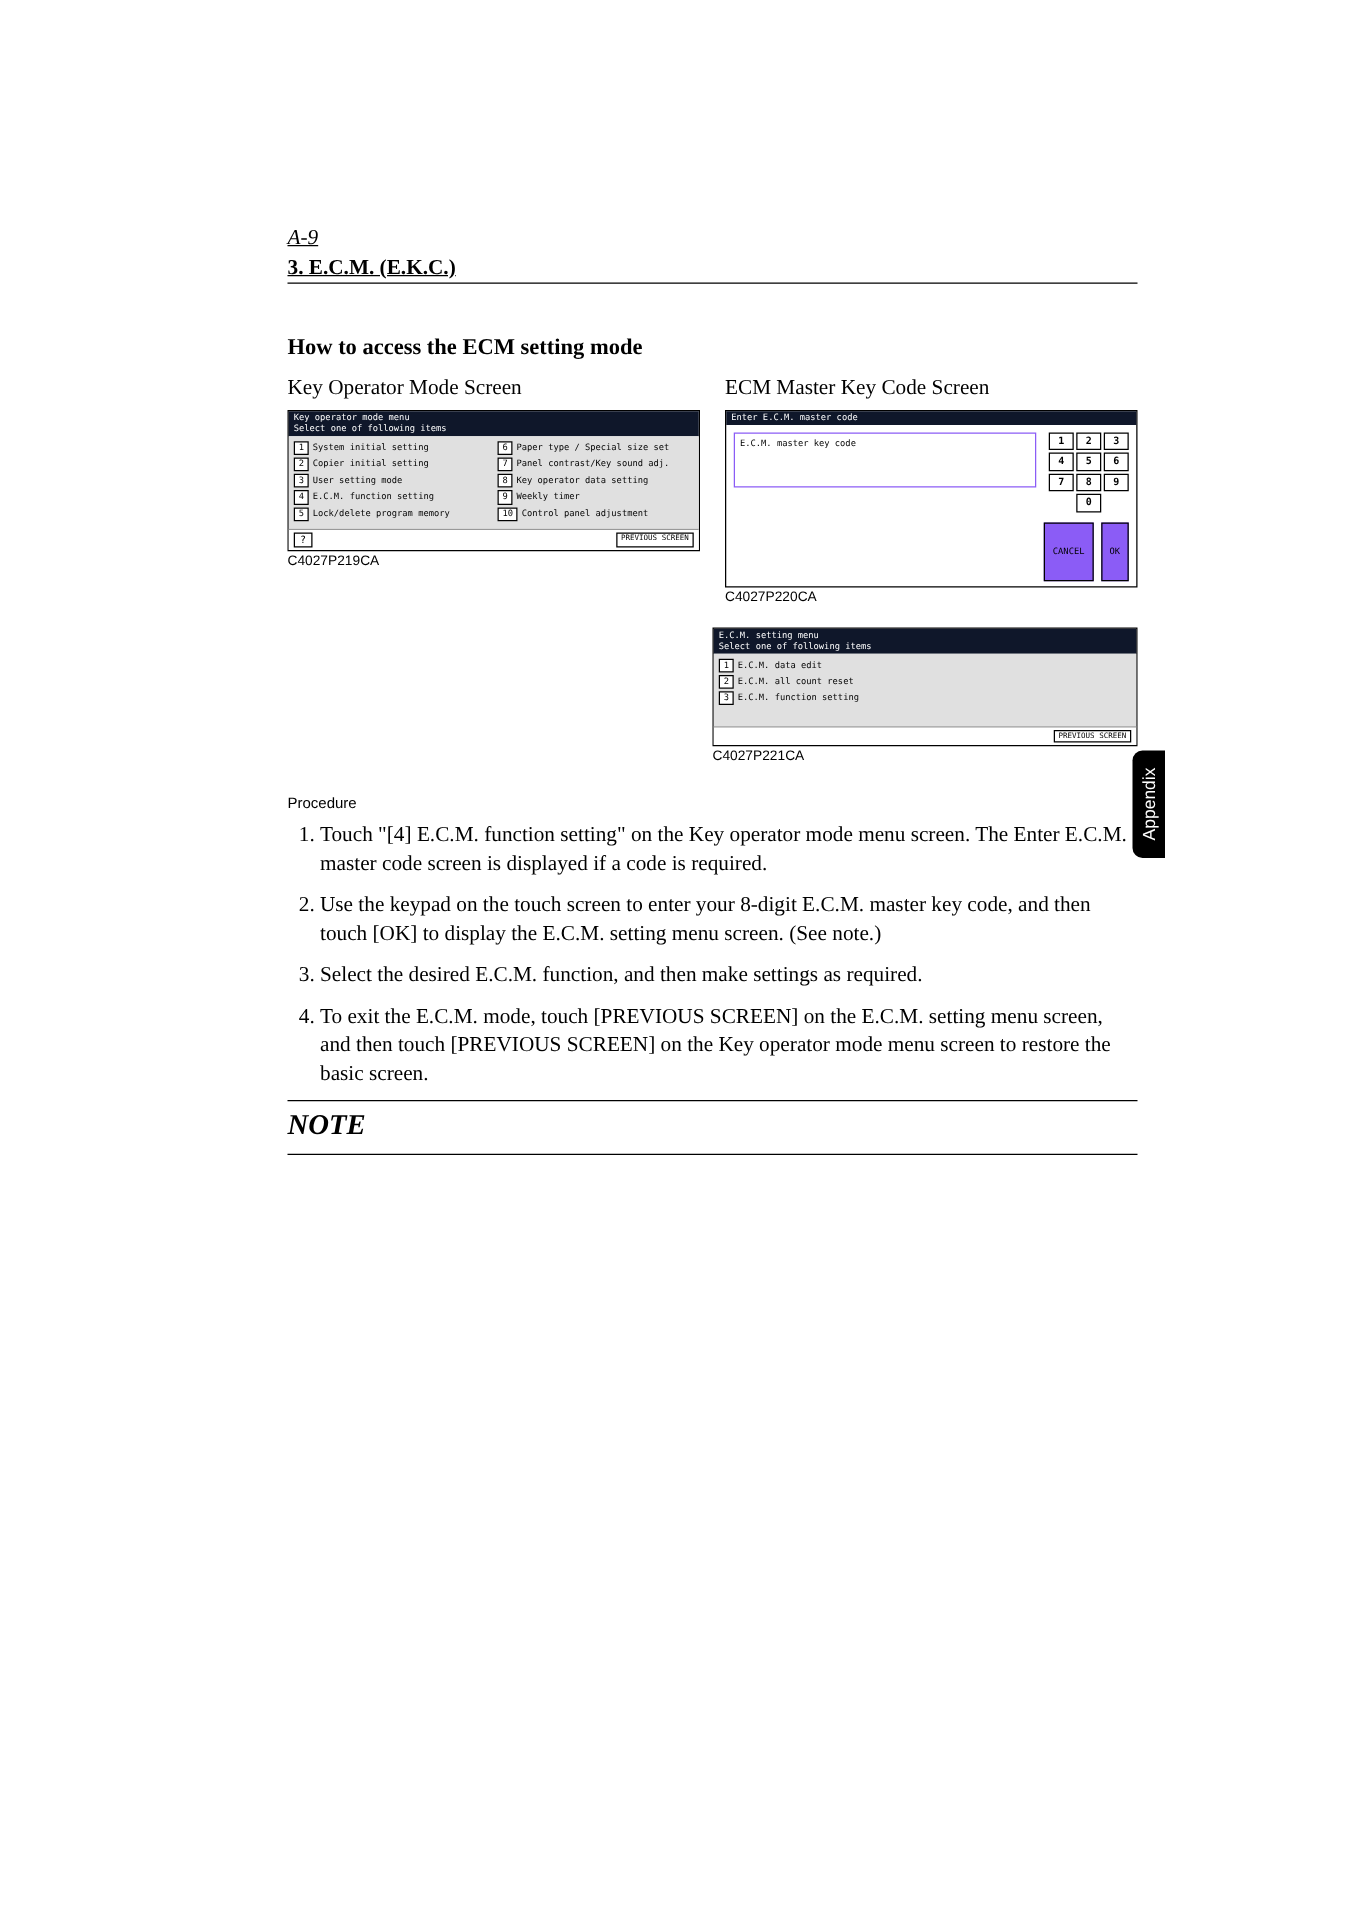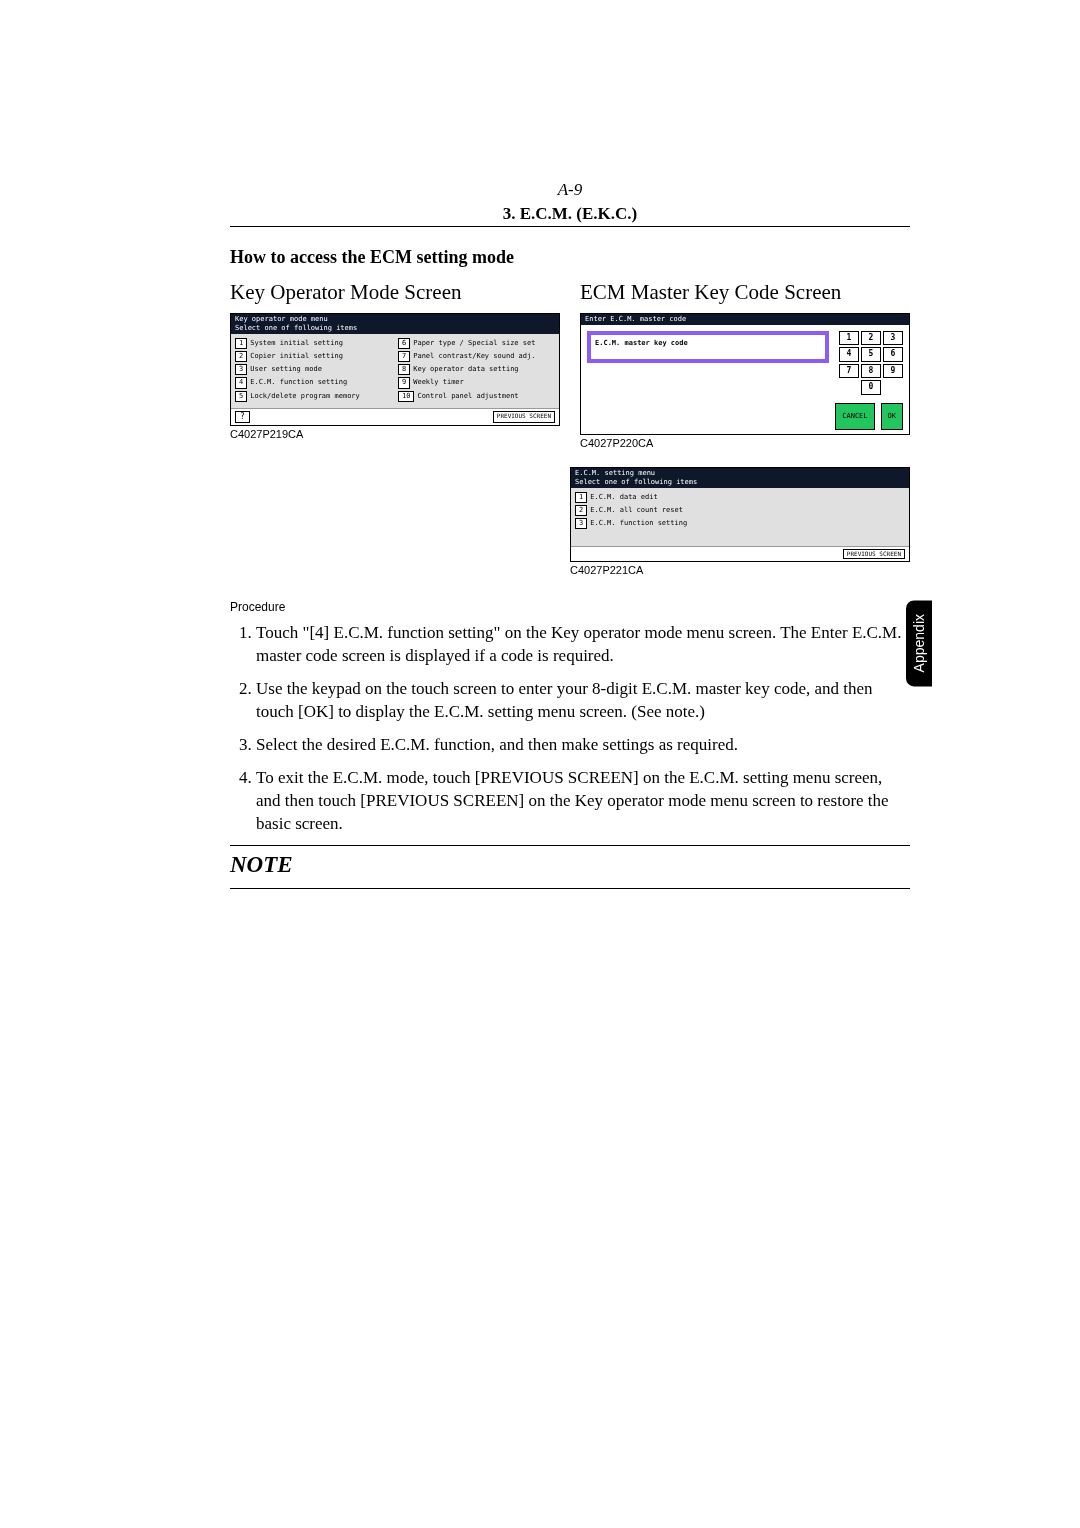--- a/index.html
+++ b/index.html
@@ -7,22 +7,23 @@
       background: #fff;
       font-family: Georgia, 'Times New Roman', serif;
       width: 1080px;
       height: 1528px;
       position: relative;
     }
     .page {
       padding: 180px 170px 60px 230px;
     }
     .header-right {
-      text-align: center;
-      margin-bottom: 20px;
+      text-align: left;
+      margin-bottom: 40px;
+      text-decoration: underline;
     }
     .page-num {
       font-style: italic;
       font-size: 17px;
       margin-bottom: 4px;
     }
     .section-title {
       font-weight: bold;
       font-size: 17px;
       border-bottom: 1px solid #000;
@@ -35,21 +36,21 @@
     }
     .screens-row {
       display: flex;
       gap: 20px;
       margin-bottom: 18px;
     }
     .screens-col {
       flex: 1;
     }
     .screen-label {
-      font-size: 21px;
+      font-size: 17px;
       margin-bottom: 8px;
     }
     .screen-box {
       border: 1px solid #000;
       background: #fff;
       font-family: monospace;
       font-size: 7px;
       line-height: 1.3;
     }
     .screen-header {
@@ -112,25 +113,24 @@
       font-family: Arial, sans-serif;
       margin-top: 2px;
     }
     .keycode-body {
       display: flex;
       gap: 10px;
       padding: 6px;
     }
     .keycode-field {
       flex: 1;
-      border: 4px solid #8b5cf6;
+      border: 1px solid #8b5cf6;
       background: #fff;
       padding: 4px;
-      height: 32px;
-      font-weight: bold;
+      height: 44px;
     }
     .keypad {
       display: grid;
       grid-template-columns: repeat(3, 20px);
       gap: 2px;
     }
     .key {
       border: 1px solid #000;
       background: #fff;
       text-align: center;
@@ -140,22 +140,22 @@
     }
     .key0 { grid-column: 2; }
     .keycode-footer {
       display: flex;
       justify-content: flex-end;
       gap: 6px;
       padding: 2px 6px 4px;
     }
     .footer-btn {
       border: 1px solid #000;
-      background: #22c55e;
-      padding: 8px 6px;
+      background: #8b5cf6;
+      padding: 18px 6px;
       font-size: 7px;
     }
     .right-col-single {
       width: 50%;
       margin-left: auto;
       margin-bottom: 24px;
     }
     .ecm-menu-body {
       padding: 4px;
       background: #e0e0e0;

